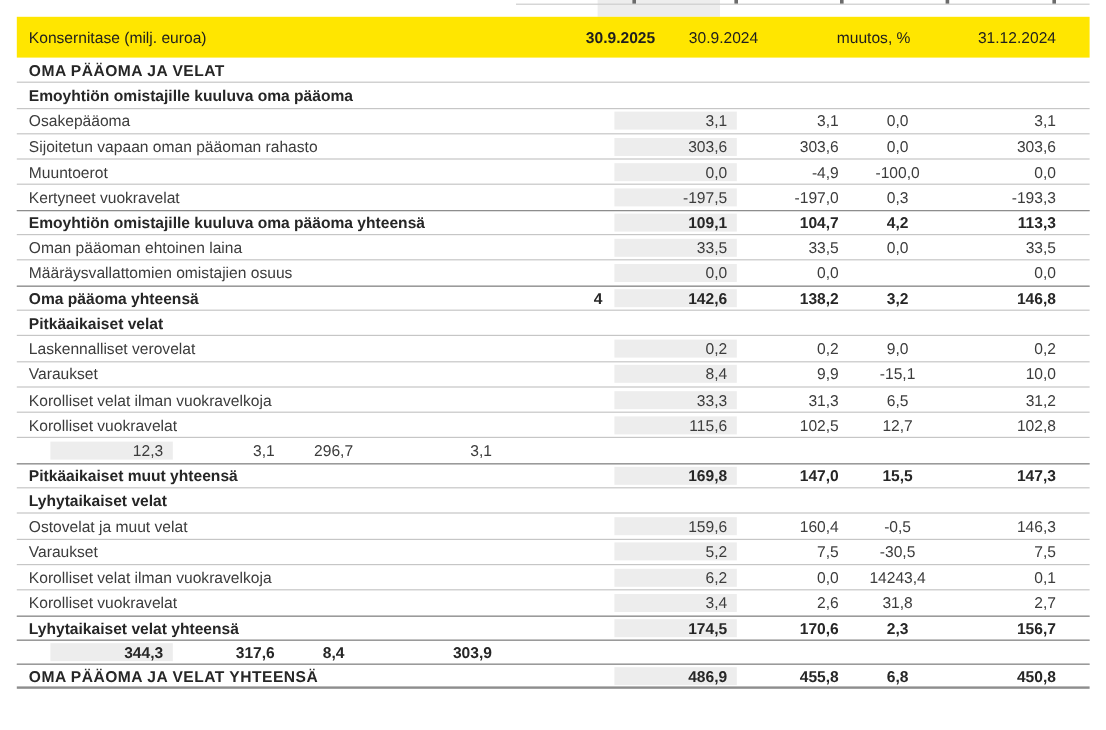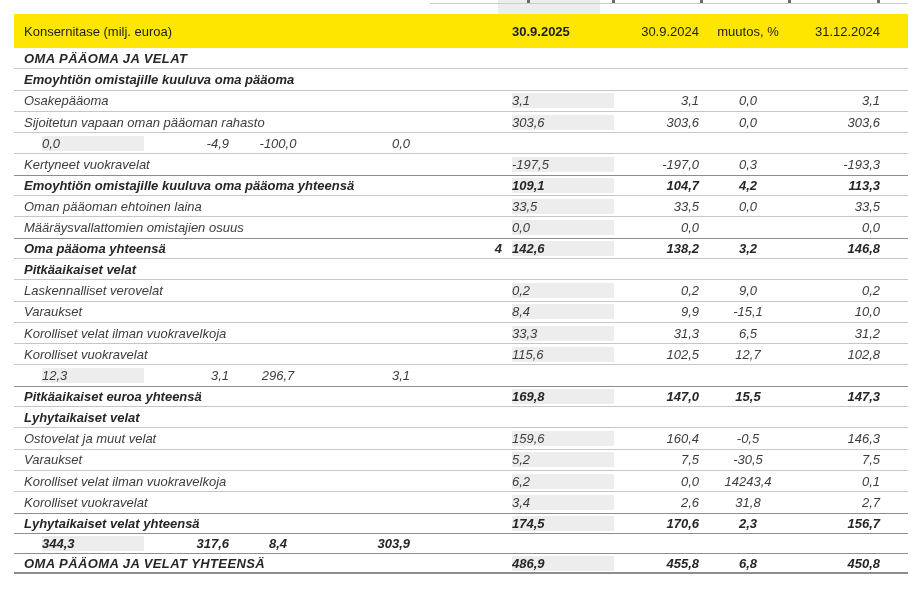--- a/index.html
+++ b/index.html
@@ -10,37 +10,36 @@
   }
   
   .artifact-line{position:absolute;top:3px;left:430px;width:478px;height:1px;background:#cdcdcd}
   .tick{position:absolute;top:0;width:3px;height:3px;background:#6b6b6b}
   .band-top{position:absolute;top:0;left:498px;width:102px;height:14px;background:#ededed}
 
   .table{position:absolute;top:14px;left:14px;width:894px}
 
   .thead{
     display:flex;align-items:center;height:34px;background:#ffe600;
-    font-size:13px;color:#1e1e1e;
+    font-size:13px;color:#1e1e1e;gap:20px;
   }
   .thead .title{flex:1;padding-left:10px}
   .cell{box-sizing:border-box;white-space:nowrap;overflow:hidden}
   .num{text-align:right}
   .c-note{width:28px;padding-right:10px;text-align:right}
-  .c-v1{width:102px;padding-right:8px;text-align:left}
-  .c-v2{width:93px;padding-right:8px;text-align:right}
+  .c-v1{width:102px;padding-right:8px;text-align:right}
+  .c-v2{width:93px;padding-right:8px;}
   .c-v3{width:90px;padding-right:8px;text-align:center}
   .c-v4{width:111px;padding-right:28px;text-align:right}
   .thead .c-v1{font-weight:bold}
 
   .row{
     display:flex;align-items:center;height:21.3px;
     border-bottom:1px solid #c6c6c6;box-sizing:border-box;
     font-size:13px;
-    font-style:italic;
   }
   .row .label{flex:1;padding-left:10px}
   .row .v1{background:#ededed}
   .row.section-caps,.row.section,.row.total,.row.grand{font-weight:bold;color:#262626}
   .row.section-caps .label,.row.grand .label{letter-spacing:0.4px}
   .row.total,.row.grand{border-top:1px solid #8d8d8d;margin-top:-1px}
   .row.grand{border-bottom:2px solid #8d8d8d}
 </style>
 </head>
 <body>
@@ -90,20 +89,21 @@
       </div>
       <div class="row">
         <div class="cell label">Sijoitetun vapaan oman pääoman rahasto</div>
         <div class="cell c-note"></div>
         <div class="cell num c-v1 v1">303,6</div>
         <div class="cell num c-v2">303,6</div>
         <div class="cell num c-v3">0,0</div>
         <div class="cell num c-v4">303,6</div>
       </div>
       <div class="row">
+        <div class="cell label">Muuntoerot</div>
         <div class="cell c-note"></div>
         <div class="cell num c-v1 v1">0,0</div>
         <div class="cell num c-v2">-4,9</div>
         <div class="cell num c-v3">-100,0</div>
         <div class="cell num c-v4">0,0</div>
       </div>
       <div class="row">
         <div class="cell label">Kertyneet vuokravelat</div>
         <div class="cell c-note"></div>
         <div class="cell num c-v1 v1">-197,5</div>
@@ -184,21 +184,21 @@
         <div class="cell num c-v4">102,8</div>
       </div>
       <div class="row">
         <div class="cell c-note"></div>
         <div class="cell num c-v1 v1">12,3</div>
         <div class="cell num c-v2">3,1</div>
         <div class="cell num c-v3">296,7</div>
         <div class="cell num c-v4">3,1</div>
       </div>
       <div class="row total">
-        <div class="cell label">Pitkäaikaiset euroa yhteensä</div>
+        <div class="cell label">Pitkäaikaiset muut yhteensä</div>
         <div class="cell c-note"></div>
         <div class="cell num c-v1 v1">169,8</div>
         <div class="cell num c-v2">147,0</div>
         <div class="cell num c-v3">15,5</div>
         <div class="cell num c-v4">147,3</div>
       </div>
       <div class="row section">
         <div class="cell label">Lyhytaikaiset velat</div>
         <div class="cell c-note"></div>
         <div class="cell num c-v1 v1"></div>

